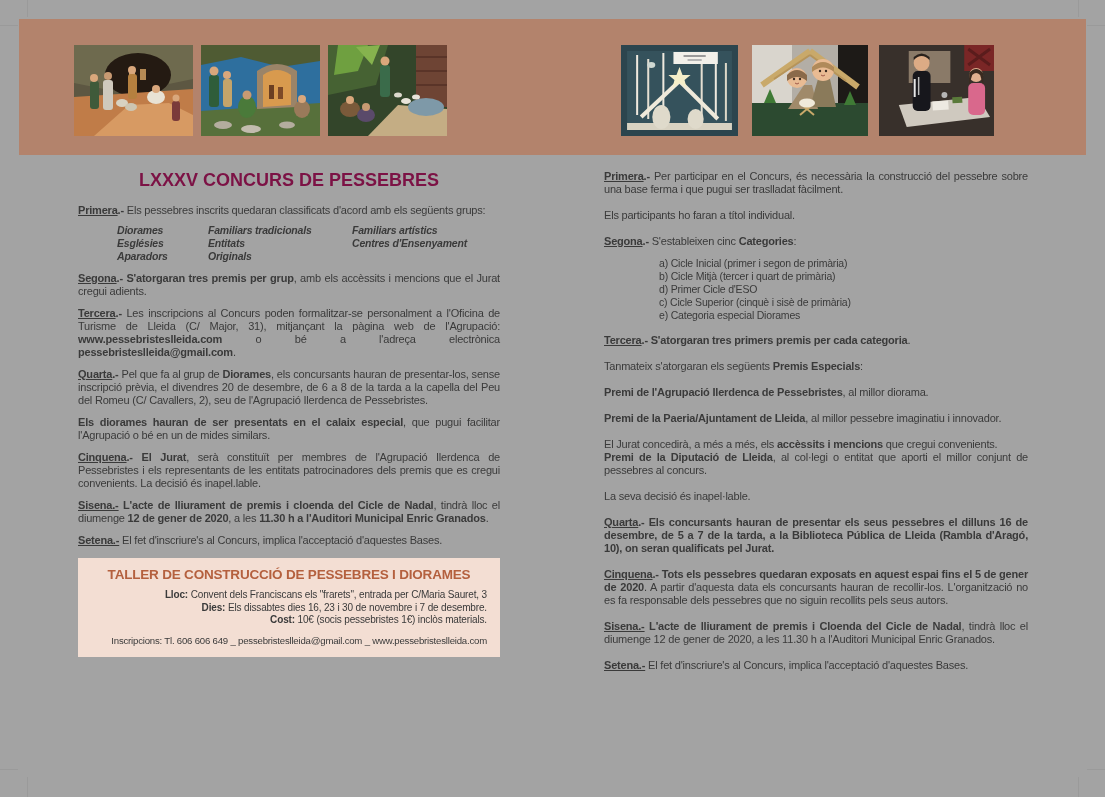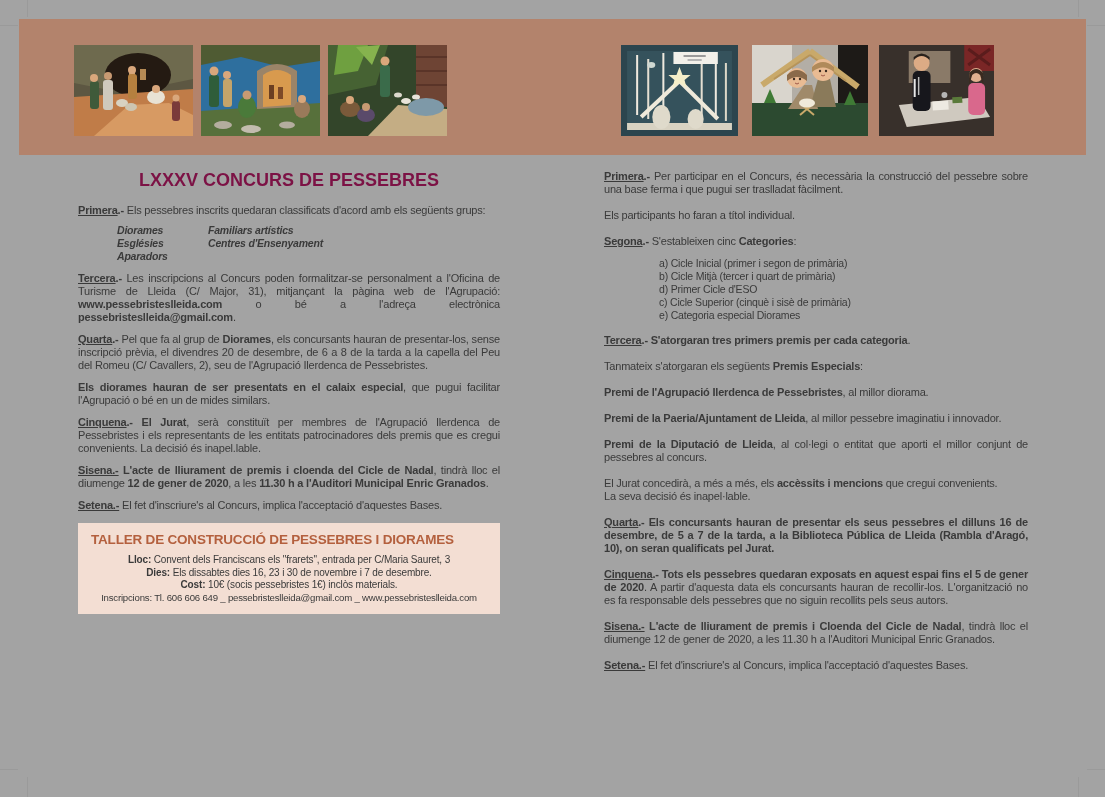--- a/index.html
+++ b/index.html
@@ -36,24 +36,24 @@
   .group-col{font-size:10.5px;line-height:13px;font-weight:bold;font-style:italic;letter-spacing:-0.2px;}
   .group-col:nth-child(1){width:91px;}
   .group-col:nth-child(2){width:144px;}
 
   
   .cats{padding-left:55px;margin:-4px 0 12px 0;}
   .cat-line{font-size:10.5px;line-height:13px;letter-spacing:-0.2px;}
 
   
   .box{background:var(--boxbg);margin-top:11px;padding:9px 13px 10px 13px;}
-  .box h2{color:var(--boxtitle);font-size:13.5px;line-height:16px;text-align:left;font-weight:bold;margin:0 0 6px 0;letter-spacing:-0.2px;white-space:nowrap;}
-  .box .para{font-size:10px;line-height:12.6px;margin:0;text-align:center;letter-spacing:-0.15px;}
+  .box h2{color:var(--boxtitle);font-size:13.5px;line-height:16px;text-align:center;font-weight:bold;margin:0 0 6px 0;letter-spacing:-0.2px;white-space:nowrap;}
+  .box .para{font-size:10px;line-height:12.6px;margin:0;text-align:right;letter-spacing:-0.15px;}
   .box .para.just{text-align:justify;}
-  .box .para.fit{font-size:9.6px;letter-spacing:-0.2px;}
+  .box .para.fit{font-size:9.6px;letter-spacing:-0.2px;margin-top:8px;}
 </style>
 </head>
 <body>
 
 <div class="sheet">
 
   <div class="crop" style="left:27px;top:0;width:1px;height:17px;"></div>
   <div class="crop" style="left:0;top:25px;width:18px;height:1px;"></div>
   <div class="crop" style="left:1078px;top:0;width:1px;height:17px;"></div>
   <div class="crop" style="left:1087px;top:25px;width:18px;height:1px;"></div>
@@ -210,25 +210,31 @@
     <div>
         <p class="para"><span class="s-ub">Primera</span><span class="s-b">.- </span><span class="s-r">Els pessebres inscrits quedaran classificats d'acord amb els següents grups:</span></p>
       </div>
     <div class="groups">
         <div class="group-col">
           <div>Diorames</div>
           <div>Esglésies</div>
           <div>Aparadors</div>
         </div>
         <div class="group-col">
+          <div>Familiars tradicionals</div>
+          <div>Entitats</div>
+          <div>Originals</div>
+        </div>
+        <div class="group-col">
           <div>Familiars artístics</div>
           <div>Centres d'Ensenyament</div>
         </div>
       </div>
     <div>
+        <p class="para"><span class="s-ub">Segona</span><span class="s-b">.- </span><span class="s-b">S'atorgaran tres premis per grup</span><span class="s-r">, amb els accèssits i mencions que el Jurat cregui adients.</span></p>
         <p class="para"><span class="s-ub">Tercera</span><span class="s-b">.- </span><span class="s-r">Les inscripcions al Concurs poden formalitzar-se personalment a l'Oficina de Turisme de Lleida (C/ Major, 31), mitjançant la pàgina web de l'Agrupació: </span><span class="s-b">www.pessebristeslleida.com</span><span class="s-r"> o bé a l'adreça electrònica </span><span class="s-b">pessebristeslleida@gmail.com</span><span class="s-r">.</span></p>
         <p class="para"><span class="s-ub">Quarta</span><span class="s-b">.- </span><span class="s-r">Pel que fa al grup de </span><span class="s-b">Diorames</span><span class="s-r">, els concursants hauran de presentar-los, sense inscripció prèvia, el divendres 20 de desembre, de 6 a 8 de la tarda a la capella del Peu del Romeu (C/ Cavallers, 2), seu de l'Agrupació Ilerdenca de Pessebristes.</span></p>
         <p class="para"><span class="s-b">Els diorames hauran de ser presentats en el calaix especial</span><span class="s-r">, que pugui facilitar l'Agrupació o bé en un de mides similars.</span></p>
         <p class="para"><span class="s-ub">Cinquena</span><span class="s-b">.- </span><span class="s-b">El Jurat</span><span class="s-r">, serà constituït per membres de l'Agrupació Ilerdenca de Pessebristes i els representants de les entitats patrocinadores dels premis que es cregui convenients. La decisió és inapel.lable.</span></p>
         <p class="para"><span class="s-ub">Sisena.-</span><span class="s-r"> </span><span class="s-b">L'acte de lliurament de premis i cloenda del Cicle de Nadal</span><span class="s-r">, tindrà lloc el diumenge </span><span class="s-b">12 de gener de 2020</span><span class="s-r">, a les </span><span class="s-b">11.30 h a l'Auditori Municipal Enric Granados</span><span class="s-r">.</span></p>
         <p class="para"><span class="s-ub">Setena.-</span><span class="s-r"> El fet d'inscriure's al Concurs, implica l'acceptació d'aquestes Bases.</span></p>
       </div>
     <div class="box">
       <h2>TALLER DE CONSTRUCCIÓ DE PESSEBRES I DIORAMES</h2>
       <div>
@@ -251,22 +257,22 @@
         <div class="cat-line">b) Cicle Mitjà (tercer i quart de primària)</div>
         <div class="cat-line">d) Primer Cicle d'ESO</div>
         <div class="cat-line">c) Cicle Superior (cinquè i sisè de primària)</div>
         <div class="cat-line">e) Categoria especial Diorames</div>
       </div>
     <div>
         <p class="para"><span class="s-ub">Tercera</span><span class="s-b">.- </span><span class="s-b">S'atorgaran tres primers premis per cada categoria</span><span class="s-r">.</span></p>
         <p class="para"><span class="s-r">Tanmateix s'atorgaran els següents </span><span class="s-b">Premis Especials</span><span class="s-r">:</span></p>
         <p class="para"><span class="s-b">Premi de l'Agrupació Ilerdenca de Pessebristes</span><span class="s-r">, al millor diorama.</span></p>
         <p class="para"><span class="s-b">Premi de la Paeria/Ajuntament de Lleida</span><span class="s-r">, al millor pessebre imaginatiu i innovador.</span></p>
+        <p class="para tight"><span class="s-r">El Jurat concedirà, a més a més, els </span><span class="s-b">accèssits i mencions</span><span class="s-r"> que cregui convenients.</span></p>
         <p class="para"><span class="s-b">Premi de la Diputació de Lleida</span><span class="s-r">, al col·legi o entitat que aporti el millor conjunt de pessebres al concurs.</span></p>
-        <p class="para tight"><span class="s-r">El Jurat concedirà, a més a més, els </span><span class="s-b">accèssits i mencions</span><span class="s-r"> que cregui convenients.</span></p>
         <p class="para"><span class="s-r">La seva decisió és inapel·lable.</span></p>
         <p class="para"><span class="s-ub">Quarta</span><span class="s-b">.- </span><span class="s-b">Els concursants hauran de presentar els seus pessebres el dilluns 16 de desembre, de 5 a 7 de la tarda, a la Biblioteca Pública de Lleida (Rambla d'Aragó, 10), on seran qualificats pel Jurat.</span></p>
         <p class="para"><span class="s-ub">Cinquena</span><span class="s-b">.- </span><span class="s-b">Tots els pessebres quedaran exposats en aquest espai fins el 5 de gener de 2020</span><span class="s-r">. A partir d'aquesta data els concursants hauran de recollir-los. L'organització no es fa responsable dels pessebres que no siguin recollits pels seus autors.</span></p>
         <p class="para"><span class="s-ub">Sisena.-</span><span class="s-r"> </span><span class="s-b">L'acte de lliurament de premis i Cloenda del Cicle de Nadal</span><span class="s-r">, tindrà lloc el diumenge 12 de gener de 2020, a les 11.30 h a l'Auditori Municipal Enric Granados.</span></p>
         <p class="para"><span class="s-ub">Setena.-</span><span class="s-r"> El fet d'inscriure's al Concurs, implica l'acceptació d'aquestes Bases.</span></p>
       </div>
   </div>
 
 </div>
 

